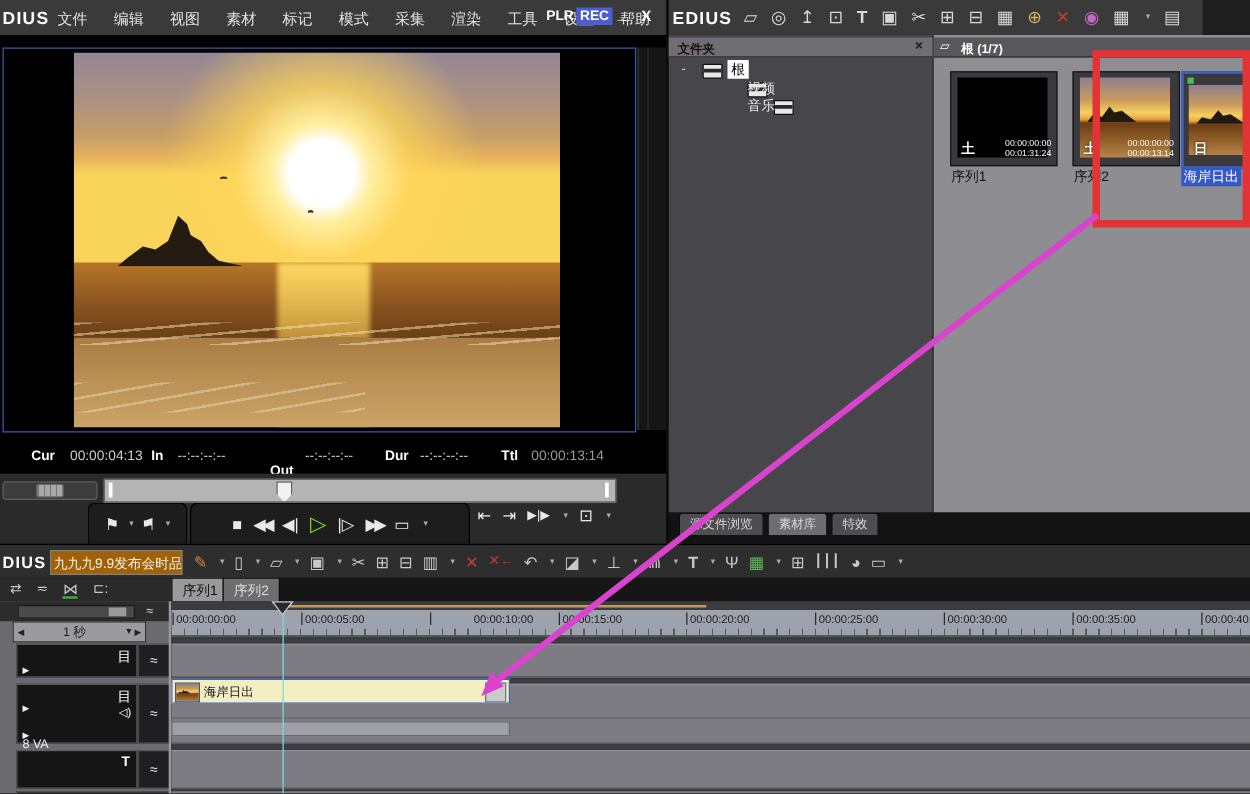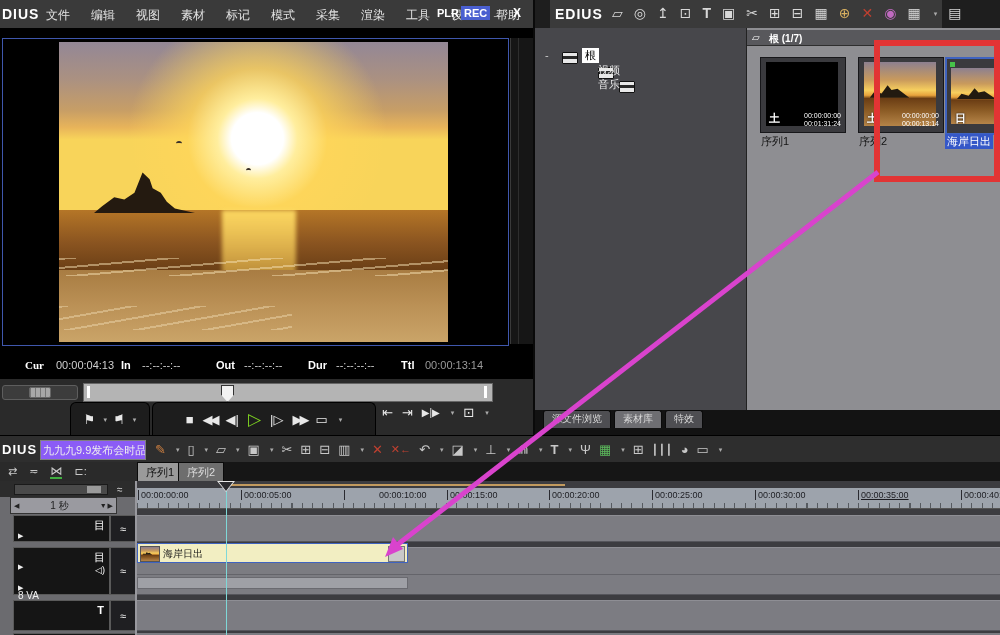--- a/index.html
+++ b/index.html
@@ -63,21 +63,21 @@
       <span class="menu-item">工具</span>
       <span class="menu-item">设置</span>
       <span class="menu-item">帮助</span>
     </div>
     <span class="abs" style="left:437px;top:7px;font-size:11px;font-weight:bold;color:#fff;">PLR</span>
     <span class="abs" style="left:461px;top:6px;font-size:11px;font-weight:bold;color:#fff;background:#4a5fd0;padding:1px 3px;">REC</span>
     <span class="abs" style="left:494px;top:4px;font-size:12px;font-weight:bold;color:#fff;">_</span>
     <span class="abs" style="left:513px;top:6px;font-size:12px;font-weight:bold;color:#fff;">X</span>
   </div>
 
-  <div class="abs topbar" style="left:550px;top:0;width:392px;height:28px;border-bottom:1px solid #141414;">
+  <div class="abs topbar" style="left:533px;top:0;width:429px;height:28px;border-bottom:1px solid #141414;">
     <span class="abs logo" style="left:5px;top:6px;">EDIUS</span>
     <div class="abs" style="left:62px;top:6px;display:flex;align-items:center;gap:11px;">
       <span class="i tb-icon">▱</span>
       <span class="i tb-icon">◎</span>
       <span class="i tb-icon">↥</span>
       <span class="i tb-icon">⊡</span>
       <span class="i tb-icon" style="font-weight:bold">T</span>
       <span class="i tb-icon">▣</span>
       <span class="i tb-icon">✂</span>
       <span class="i tb-icon">⊞</span>
@@ -119,25 +119,25 @@
         <div class="abs" style="left:48%;top:42%;width:5px;height:3px;border-top:2px solid #3a3028;border-radius:50%;"></div>
       </div>
     </div>
 
     <div class="abs" style="left:510px;top:10px;width:22px;height:306px;background:#161616;border-left:1px solid #3a3a3a;">
       <div class="abs" style="left:7px;top:0;width:1px;height:100%;background:#2e2e2e;"></div>
     </div>
   </div>
 
   <div class="abs" style="left:0;top:352px;width:533px;height:27px;background:#000;">
-    <span class="abs statustext" style="left:25px;top:7px;font-family:Liberation Serif, serif;">Cur</span>
+    <span class="abs statustext" style="left:25px;top:7px;">Cur</span>
     <span class="abs statusval" style="left:52px;top:7px;">00:00:04:13</span>
     <span class="abs statustext" style="left:121px;top:7px;">In</span>
     <span class="abs statusval" style="left:138px;top:7px;">--:--:--:--</span>
-    <span class="abs statustext" style="left:216px;top:7px;">Out</span>
+    <span class="abs statustext" style="left:216px;top:19px;">Out</span>
     <span class="abs statusval" style="left:240px;top:7px;">--:--:--:--</span>
     <span class="abs statustext" style="left:308px;top:7px;">Dur</span>
     <span class="abs statusval" style="left:332px;top:7px;">--:--:--:--</span>
     <span class="abs statustext" style="left:401px;top:7px;">Ttl</span>
     <span class="abs statusval" style="left:421px;top:7px;color:#9a9a9a;">00:00:13:14</span>
   </div>
 
   <div class="abs" style="left:0;top:379px;width:533px;height:56px;background:#2a2a2a;">
 
     <div class="abs" style="left:2px;top:6px;width:74px;height:13px;background:#3c3c3c;border:1px solid #5e5e5e;border-radius:3px;">
@@ -174,20 +174,24 @@
       <span class="i tp-icon" style="font-size:10px">▶|▶</span>
       <span class="i caret">▾</span>
       <span class="i tp-icon">⊡</span>
       <span class="i caret">▾</span>
     </div>
   </div>
 
   <div class="abs" style="left:533px;top:0;width:2px;height:435px;background:#0a0a0a;"></div>
 
   <div class="abs" style="left:535px;top:28px;width:211px;height:382px;background:#47474b;border-right:1px solid #222;">
+    <div class="abs" style="left:0;top:2px;width:211px;height:15px;background:#6f6f73;border-bottom:1px solid #2e2e2e;">
+      <span class="abs" style="left:7px;top:2px;font-size:10px;font-weight:bold;color:#20100e;">文件夹</span>
+      <span class="abs" style="left:197px;top:1px;font-size:11px;font-weight:bold;color:#1a1a1a;">×</span>
+    </div>
     <span class="abs tree-label" style="left:10px;top:21px;color:#ccc;">-</span>
     <span class="abs folder-ico" style="left:27px;top:22px;"></span>
     <span class="abs tree-label" style="left:47px;top:20px;background:#fff;color:#000;padding:0 3px;">根</span>
     <span class="abs folder-ico" style="left:43px;top:37px;"></span>
     <span class="abs tree-label" style="left:63px;top:35px;">视频</span>
     <span class="abs folder-ico" style="left:43px;top:51px;"></span>
     <span class="abs tree-label" style="left:63px;top:49px;">音乐</span>
   </div>
 
   <div class="abs" style="left:747px;top:28px;width:253px;height:382px;background:#8e8e92;">
@@ -226,21 +230,21 @@
   </div>
 
   <div class="abs" style="left:535px;top:410px;width:465px;height:25px;background:#131313;display:flex;gap:3px;padding-left:8px;align-items:flex-start;box-sizing:border-box;">
     <div class="bin-tab">源文件浏览</div>
     <div class="bin-tab" style="background:#6e6e72;">素材库</div>
     <div class="bin-tab">特效</div>
   </div>
 
   <div class="abs" style="left:0;top:435px;width:1000px;height:27px;background:#2e2e2e;border-top:1px solid #000;">
     <span class="abs logo" style="left:2px;top:6px;font-size:13px;">DIUS</span>
-    <div class="abs" style="left:40px;top:4px;width:104px;height:18px;background:#8b5cf6;border:1px solid #7f7f7f;overflow:hidden;">
+    <div class="abs" style="left:40px;top:4px;width:104px;height:18px;background:#a16207;border:1px solid #7f7f7f;overflow:hidden;">
       <span style="font-size:11px;color:#eee;padding-left:2px;white-space:nowrap;display:block;margin-top:2px;">九九九9.9发布会时品</span>
     </div>
     <div class="abs" style="left:155px;top:0;height:27px;display:flex;align-items:center;gap:8px;">
       <span class="i tl-icon" style="color:#d08040">✎</span>
         <span class="i caret">▾</span>
       <span class="i tl-icon">▯</span>
         <span class="i caret">▾</span>
       <span class="i tl-icon">▱</span>
         <span class="i caret">▾</span>
       <span class="i tl-icon">▣</span>
@@ -337,21 +341,21 @@
     <div class="abs" style="left:86px;top:3px;width:342px;height:2px;background:#c29a5e;"></div>
 
     <div class="abs" style="left:0;top:7px;width:863px;height:20px;background:#9da3ac;border-bottom:1px solid #555;">
       <span class="ruler-lab" style="left:1px;">00:00:00:00</span>
       <span class="ruler-lab" style="left:104px;">00:00:05:00</span>
       <span class="ruler-lab" style="left:207px;padding-left:34px;">00:00:10:00</span>
       <span class="ruler-lab" style="left:310px;">00:00:15:00</span>
       <span class="ruler-lab" style="left:412px;">00:00:20:00</span>
       <span class="ruler-lab" style="left:515px;">00:00:25:00</span>
       <span class="ruler-lab" style="left:618px;">00:00:30:00</span>
-      <span class="ruler-lab" style="left:721px;text-decoration:underline;">00:00:35:00</span>
+      <span class="ruler-lab" style="left:721px;">00:00:35:00</span>
       <span class="ruler-lab" style="left:824px;">00:00:40:00</span>
       <div class="abs" style="left:0;bottom:0;width:100%;height:5px;background:repeating-linear-gradient(90deg,#565a60 0 1px,rgba(0,0,0,0) 1px 10.3px);"></div>
     </div>
 
     <div class="abs lane" style="left:0;top:34px;width:863px;height:25px;"></div>
     <div class="abs lane" style="left:0;top:66px;width:863px;height:46px;">
       <div class="abs" style="left:0;top:26px;width:100%;height:1px;background:#64646a;"></div>
     </div>
     <div class="abs lane" style="left:0;top:119px;width:863px;height:29px;"></div>
     <div class="abs lane" style="left:0;top:152px;width:863px;height:2px;border:none;"></div>

